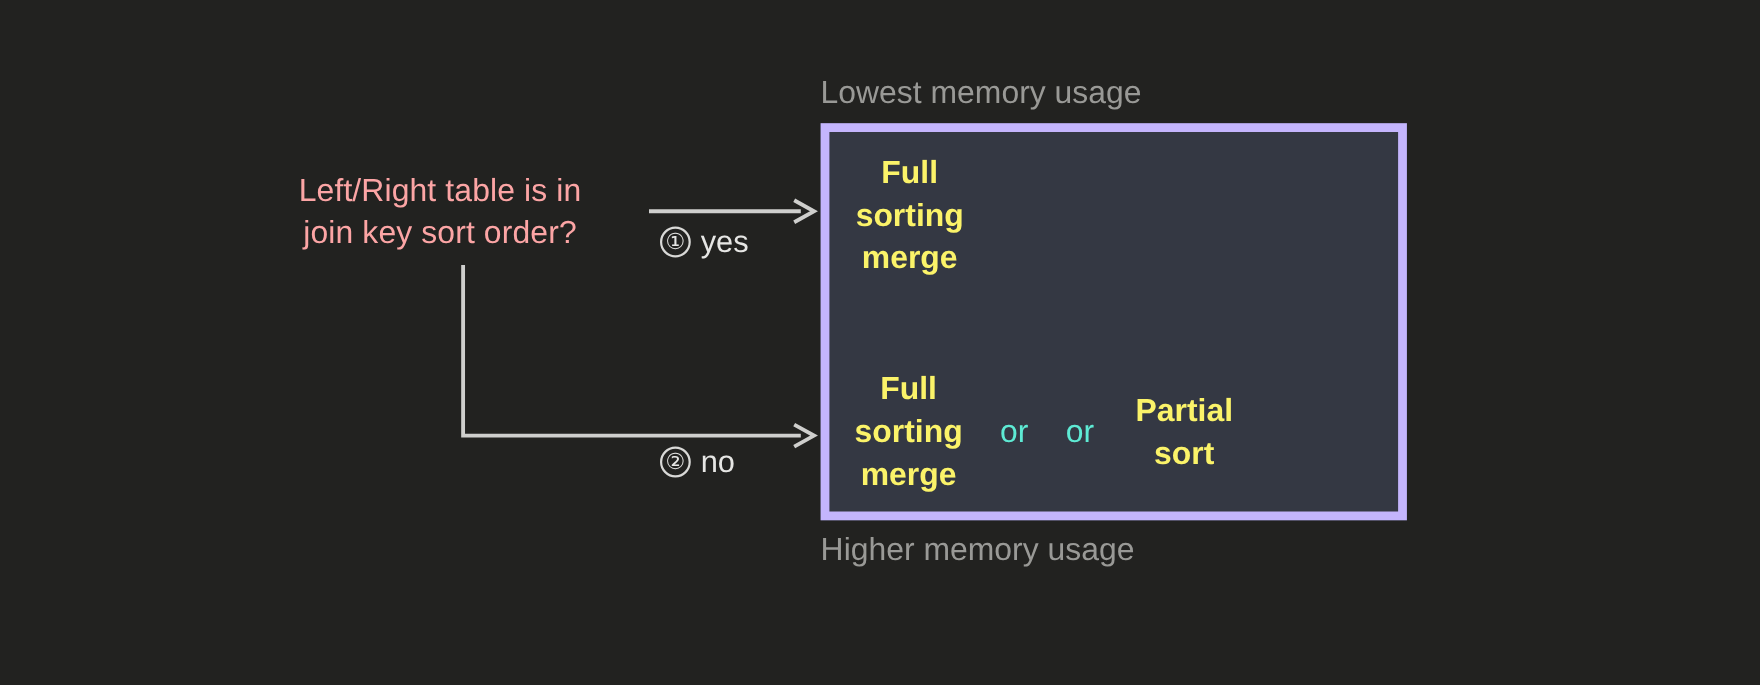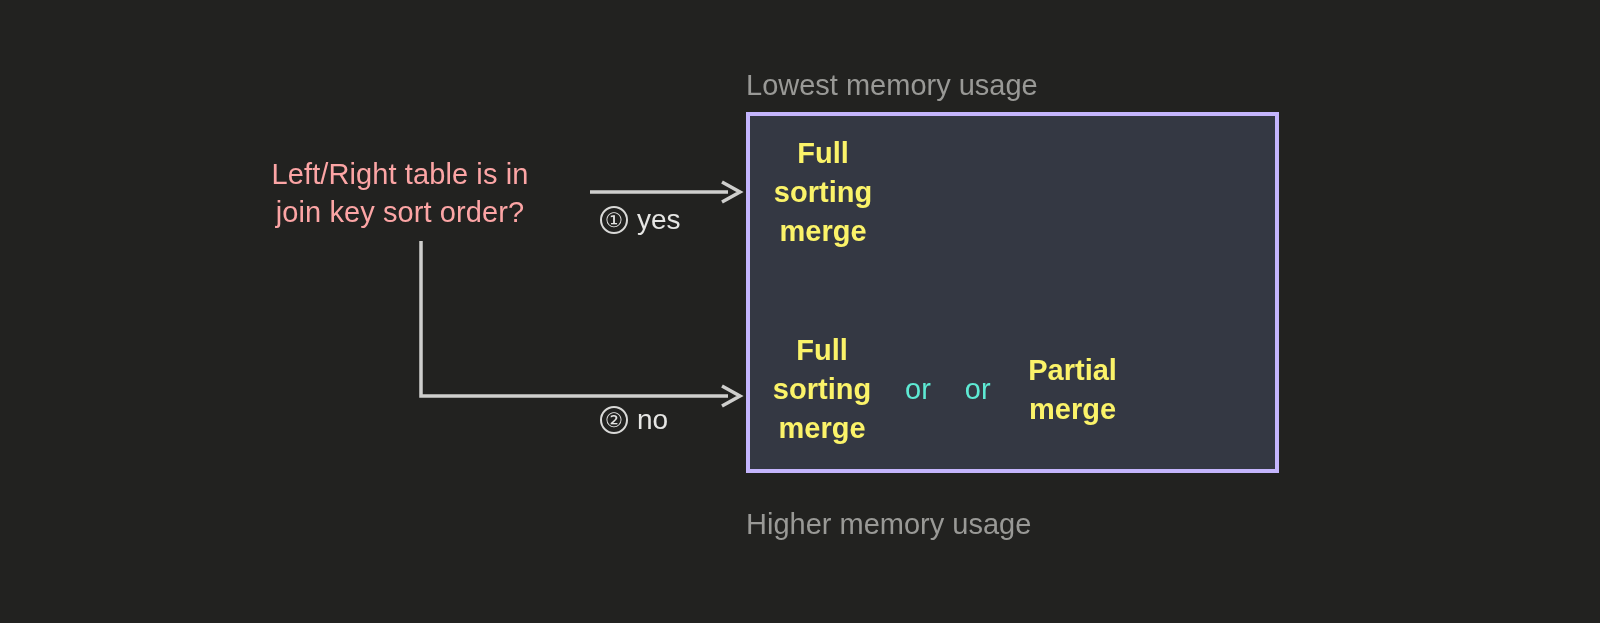--- a/index.html
+++ b/index.html
@@ -76,35 +76,35 @@
 
   
   #result-panel {
     position: absolute;
     left: 746px;
     top: 112px;
     width: 533px;
     height: 361px;
     box-sizing: border-box;
     background: #343843;
-    border: 4px solid #c4b5fd;
+    border: 8px solid #c4b5fd;
   }
 
   .memory-caption {
     position: absolute;
     width: 533px;
     left: 746px;
     text-align: left;
     color: #999996;
     font-size: 29px;
     line-height: 34px;
     white-space: nowrap;
   }
   #caption-top    { top: 68px; }
-  #caption-bottom { top: 483px; margin-top: 24px; }
+  #caption-bottom { top: 483px; }
 
   
   .option-row {
     position: absolute;
     display: flex;
     align-items: center;
     justify-content: flex-start;
   }
   #row-sorted {
     left: 0px;
@@ -180,20 +180,20 @@
 merge</div>
     </div>
 
     <div class="option-row" id="row-unsorted">
       <div class="option" id="opt-unsorted-fsm">Full
 sorting
 merge</div>
       <div class="sep">or</div>
       <div class="sep">or</div>
       <div class="option" id="opt-partial">Partial
-merge</div>
+sort</div>
     </div>
 
   </div>
 
   <div class="memory-caption" id="caption-bottom">Higher memory usage</div>
 
 </div>
 
 </body></html>

